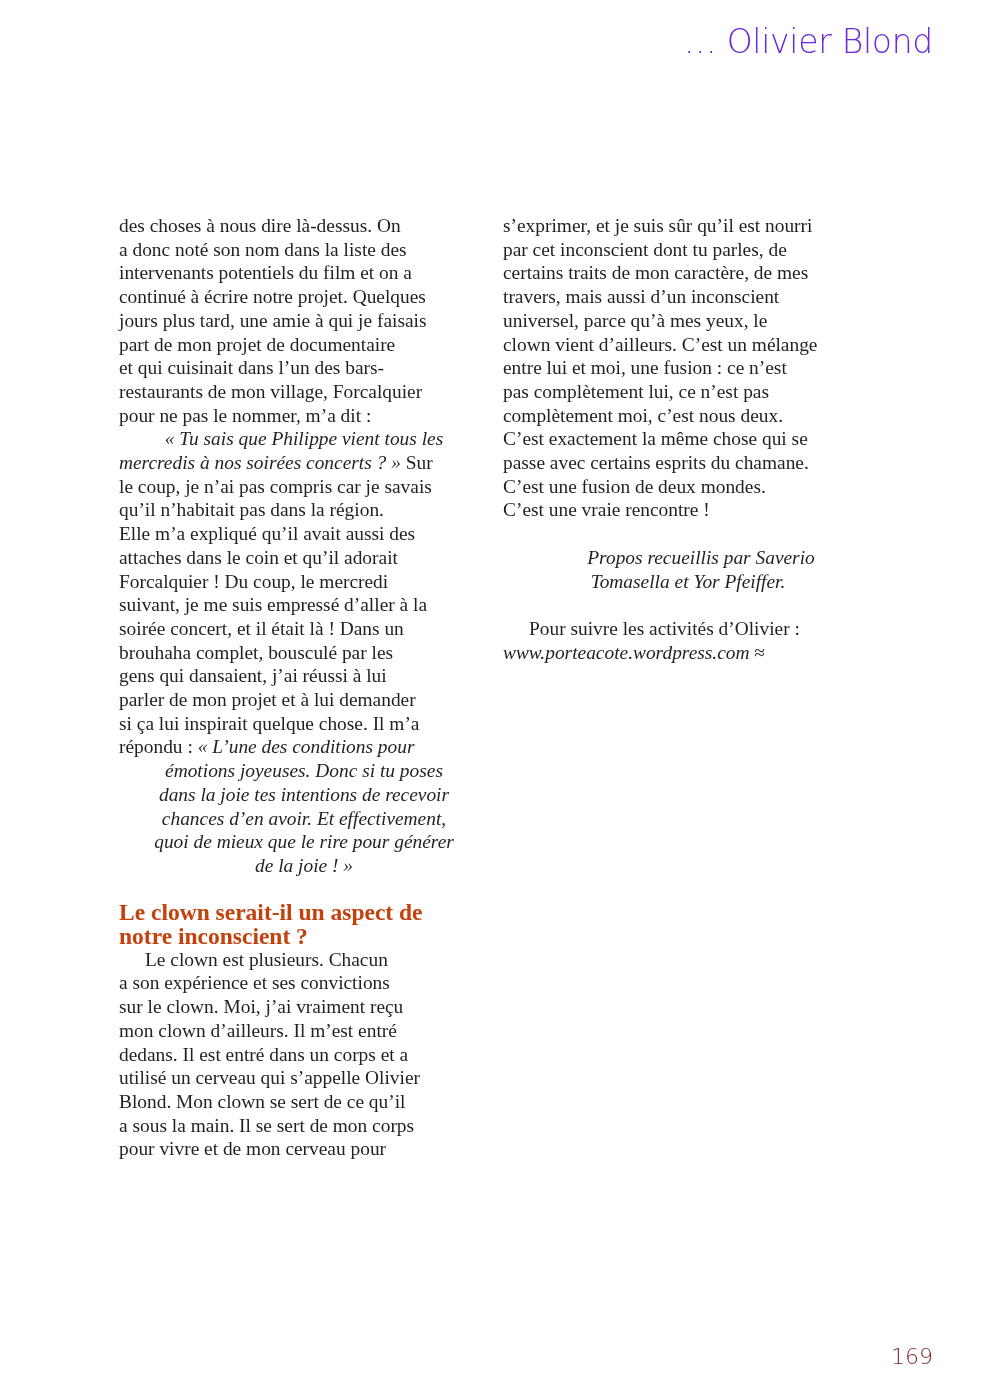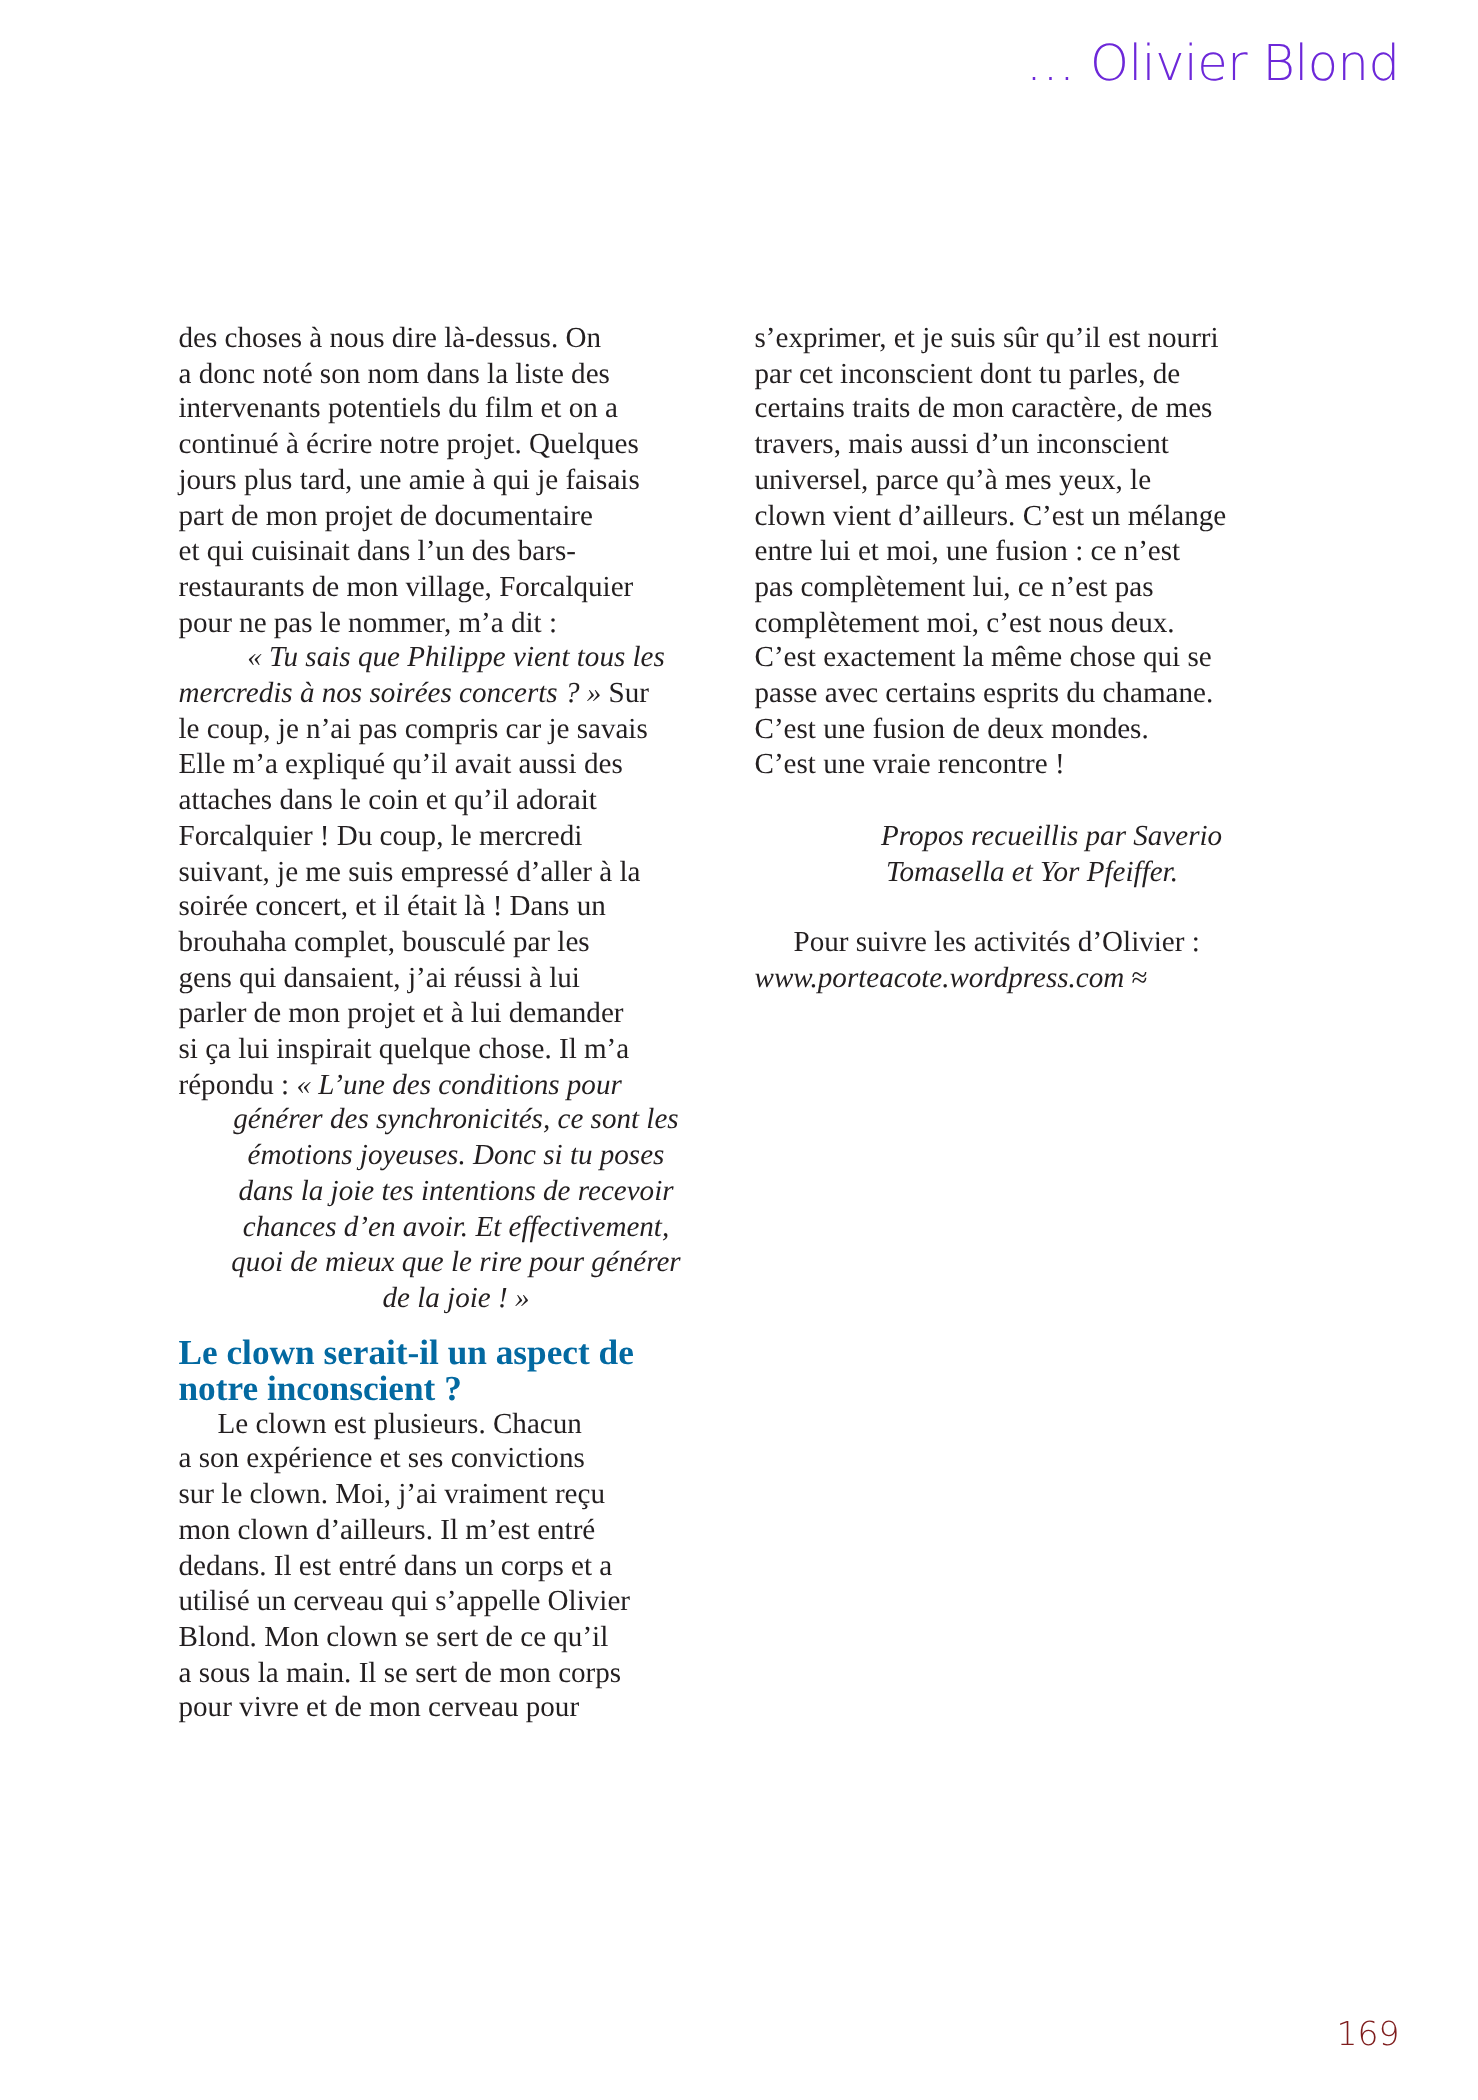--- a/index.html
+++ b/index.html
@@ -12,23 +12,23 @@
     .col {
       position: absolute; top: 214px;
       font-family: "Liberation Serif", serif; font-size: 19.4px; line-height: 23.7px;
       color: #231f20;
     }
     .col-left { left: 119px; width: 370px; }
     .col-right { left: 503px; width: 370px; }
     .line { display: block; white-space: nowrap; }
     .it { font-style: italic; text-align: center; }
     .heading {
-      margin-top: 12px;
+      margin-top: 22px;
       font-family: "Liberation Serif", serif; font-weight: bold; font-size: 23.5px; line-height: 24px;
-      color: #0369a1;
+      color: #c2410c;
     }
     .indent { padding-left: 26px; }
     .gap { height: 23.7px; }
     .page-number {
       position: absolute; top: 1344px; right: 52px;
       font-family: "DejaVu Sans", sans-serif; font-size: 22px; font-weight: 300; color: #7f1d1d;
     }
   </style>
 </head>
 <body>
@@ -42,31 +42,31 @@
     <span class="line">intervenants potentiels du film et on a</span>
     <span class="line">continué à écrire notre projet. Quelques</span>
     <span class="line">jours plus tard, une amie à qui je faisais</span>
     <span class="line">part de mon projet de documentaire</span>
     <span class="line">et qui cuisinait dans l’un des bars-</span>
     <span class="line">restaurants de mon village, Forcalquier</span>
     <span class="line">pour ne pas le nommer, m’a dit :</span>
     <span class="line it">« Tu sais que Philippe vient tous les</span>
     <span class="line"><span class="it">mercredis à nos soirées concerts ? »</span><span> Sur</span></span>
     <span class="line">le coup, je n’ai pas compris car je savais</span>
+    <span class="line">qu’il n’habitait pas dans la région.</span>
     <span class="line">Elle m’a expliqué qu’il avait aussi des</span>
     <span class="line">attaches dans le coin et qu’il adorait</span>
     <span class="line">Forcalquier ! Du coup, le mercredi</span>
     <span class="line">suivant, je me suis empressé d’aller à la</span>
     <span class="line">soirée concert, et il était là ! Dans un</span>
     <span class="line">brouhaha complet, bousculé par les</span>
     <span class="line">gens qui dansaient, j’ai réussi à lui</span>
     <span class="line">parler de mon projet et à lui demander</span>
     <span class="line">si ça lui inspirait quelque chose. Il m’a</span>
     <span class="line"><span>répondu : </span><span class="it">« L’une des conditions pour</span></span>
-    <span class="line it">générer des synchronicités, ce sont les</span>
     <span class="line it">émotions joyeuses. Donc si tu poses</span>
     <span class="line it">dans la joie tes intentions de recevoir</span>
     <span class="line it">chances d’en avoir. Et effectivement,</span>
     <span class="line it">quoi de mieux que le rire pour générer</span>
     <span class="line it">de la joie ! »</span>
   </div>
 
   <div class="heading">
     <span class="line">Le clown serait-il un aspect de</span>
     <span class="line">notre inconscient ?</span>

